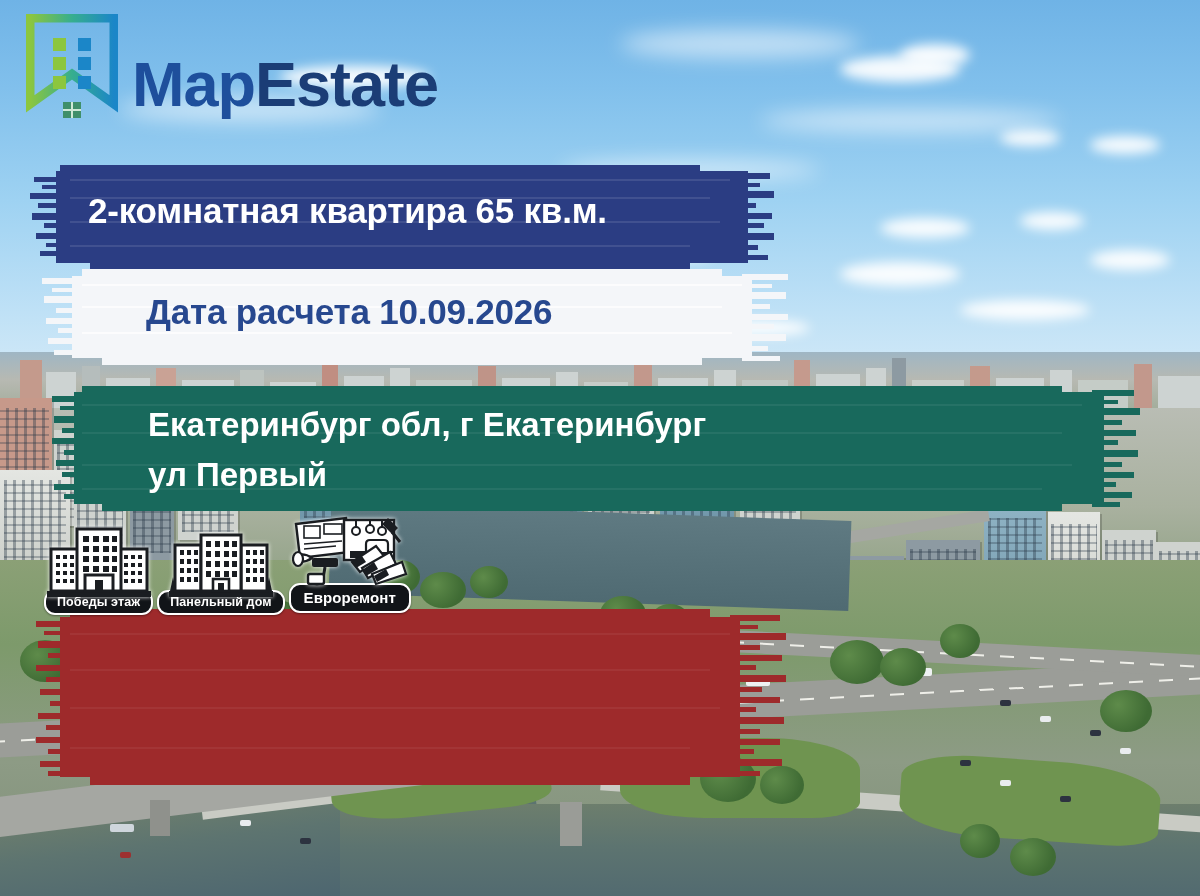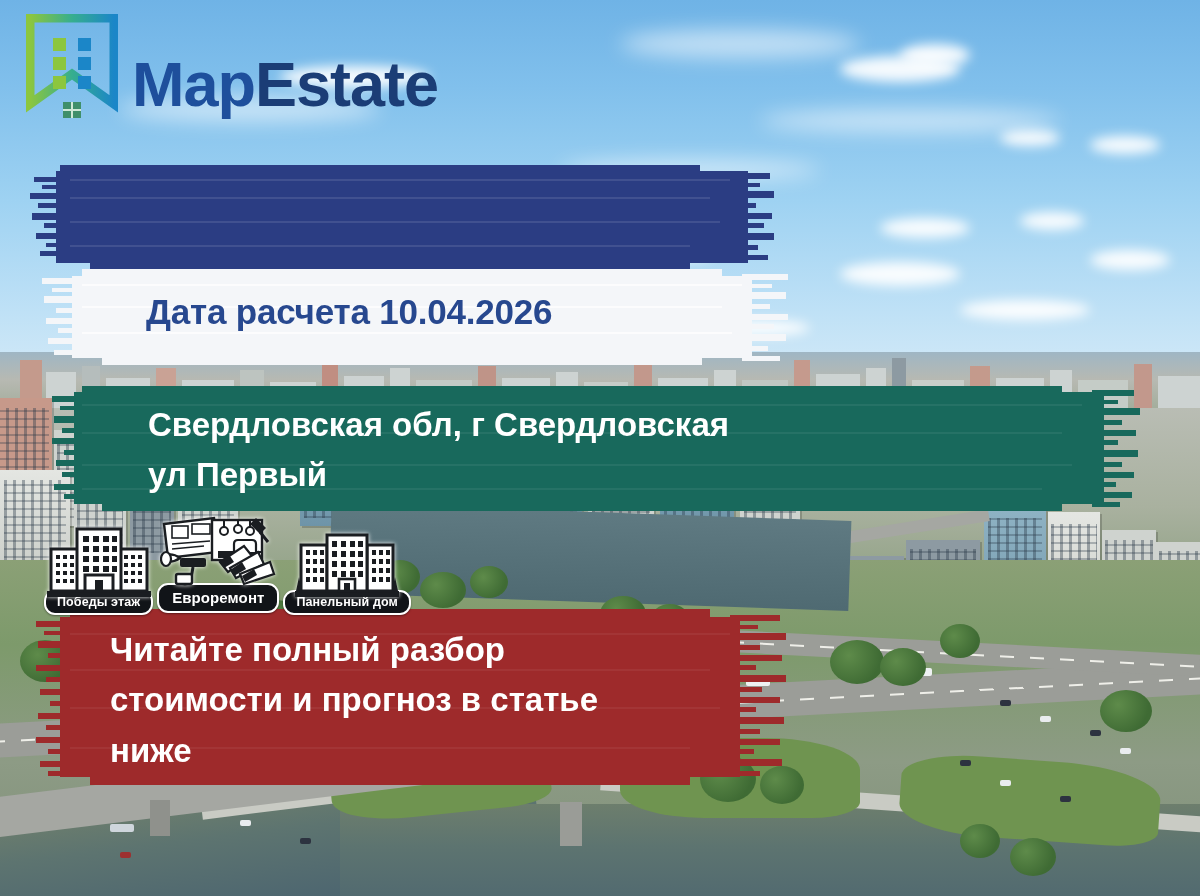--- a/index.html
+++ b/index.html
@@ -349,20 +349,21 @@
         <rect x="30" y="2" width="640" height="7"></rect>
           <rect x="60" y="98" width="600" height="8"></rect>
       </g>
       <g fill="#ffffff" opacity="0.10">
         <rect x="40" y="16" width="660" height="2"></rect>
           <rect x="40" y="34" width="640" height="2"></rect>
         <rect x="40" y="58" width="650" height="2"></rect>
           <rect x="40" y="82" width="620" height="2"></rect>
       </g>
     </svg>
+    <div class="banner-text">2-комнатная квартира 65 кв.м.</div>
   </div>
 
   <div class="banner" id="b2">
     <svg width="746" height="102" viewBox="0 0 746 102" preserveAspectRatio="none" style="position:absolute;inset:0;">
       <rect x="30" y="10" width="680" height="82" fill="#f4f6f9"></rect>
       <g fill="#f4f6f9">
         <rect x="0" y="12" width="38" height="6"></rect>
           <rect x="10" y="22" width="28" height="4"></rect>
         <rect x="2" y="30" width="36" height="7"></rect>
           <rect x="14" y="42" width="24" height="5"></rect>
@@ -381,21 +382,21 @@
         <rect x="700" y="90" width="38" height="5"></rect>
         <rect x="40" y="3" width="640" height="8"></rect>
           <rect x="60" y="90" width="600" height="9"></rect>
       </g>
       <g fill="#ffffff" opacity="0.75">
         <rect x="40" y="18" width="660" height="2"></rect>
           <rect x="40" y="40" width="640" height="2"></rect>
         <rect x="40" y="66" width="650" height="2"></rect>
       </g>
     </svg>
-    <div class="banner-text">Дата расчета 10.04.2026</div>
+    <div class="banner-text">Дата расчета 10.09.2026</div>
   </div>
 
   <div class="banner" id="b3">
     <svg width="1090" height="130" viewBox="0 0 1090 130" preserveAspectRatio="none" style="position:absolute;inset:0;">
       <rect x="22" y="8" width="1030" height="112" fill="#18695c"></rect>
       <g fill="#18695c">
         <rect x="0" y="12" width="28" height="6"></rect>
           <rect x="8" y="22" width="22" height="4"></rect>
         <rect x="2" y="32" width="26" height="7"></rect>
           <rect x="10" y="44" width="20" height="5"></rect>
@@ -420,21 +421,21 @@
         <rect x="30" y="2" width="980" height="7"></rect>
           <rect x="50" y="118" width="960" height="9"></rect>
       </g>
       <g fill="#ffffff" opacity="0.06">
         <rect x="30" y="20" width="1000" height="2"></rect>
           <rect x="30" y="48" width="980" height="2"></rect>
         <rect x="30" y="80" width="990" height="2"></rect>
           <rect x="30" y="104" width="960" height="2"></rect>
       </g>
     </svg>
-    <div class="banner-text"><span>Свердловская обл, г Свердловская</span>
+    <div class="banner-text"><span>Екатеринбург обл, г Екатеринбург</span>
 <span>ул Первый</span></div>
   </div>
 
   <div class="badges">
 
     <div class="badge">
       <svg class="badge-art" width="104" height="72" viewBox="0 0 104 72">
         <rect x="0" y="66" width="104" height="6" fill="#1a1d21"></rect>
 
         <rect x="4" y="24" width="28" height="42" fill="#ffffff" stroke="#1a1d21" stroke-width="3"></rect>
@@ -488,67 +489,20 @@
             <rect x="56" y="41" width="6" height="6"></rect>
             <rect x="65" y="41" width="5" height="6"></rect>
         </g>
 
         <rect x="38" y="50" width="28" height="16" fill="#ffffff" stroke="#1a1d21" stroke-width="3"></rect>
         <rect x="48" y="55" width="8" height="11" fill="#1a1d21"></rect>
       </svg>
       <div class="badge-label">Победы этаж</div>
     </div>
 
-    <div class="badge" style="margin-bottom:2px;">
-      <svg class="badge-art" width="116" height="78" viewBox="0 0 116 78">
-
-        <path d="M4 12 L54 6 L58 40 L8 46 Z" fill="#ffffff" stroke="#1a1d21" stroke-width="2.4"></path>
-        <g stroke="#1a1d21" stroke-width="1.6" fill="none">
-          <rect x="12" y="14" width="16" height="12"></rect>
-            <rect x="32" y="12" width="18" height="10"></rect>
-          <line x1="12" y1="32" x2="50" y2="29"></line>
-            <line x1="12" y1="37" x2="44" y2="34"></line>
-        </g>
-
-        <path d="M2 44 q10 -4 18 2 q-8 6 -18 2 Z" fill="#ffffff" stroke="#1a1d21" stroke-width="2.2"></path>
-        <ellipse cx="6" cy="47" rx="5" ry="7" fill="#ffffff" stroke="#1a1d21" stroke-width="2.2"></ellipse>
-
-        <rect x="52" y="8" width="50" height="40" fill="#ffffff" stroke="#1a1d21" stroke-width="2.4"></rect>
-        <g stroke="#1a1d21" stroke-width="2" fill="none">
-          <line x1="64" y1="8" x2="64" y2="16"></line>
-            <circle cx="64" cy="19" r="4"></circle>
-          <line x1="78" y1="8" x2="78" y2="14"></line>
-            <circle cx="78" cy="17" r="4"></circle>
-          <line x1="90" y1="8" x2="90" y2="16"></line>
-            <circle cx="90" cy="19" r="4"></circle>
-        </g>
-        <path d="M58 40 h16 v-8 q0 -4 4 -4 h14 q4 0 4 4 v8 h6" fill="none" stroke="#1a1d21" stroke-width="2.2"></path>
-        <rect x="58" y="40" width="42" height="6" fill="#1a1d21"></rect>
-
-        <rect x="20" y="46" width="26" height="9" rx="2" fill="#1a1d21"></rect>
-        <path d="M33 55 l-2 12 q-1 5 -6 5 q-5 0 -5 -5" fill="none" stroke="#1a1d21" stroke-width="3"></path>
-        <rect x="16" y="62" width="16" height="10" rx="2" fill="#ffffff" stroke="#1a1d21" stroke-width="2.4"></rect>
-
-        <g fill="#ffffff" stroke="#1a1d21" stroke-width="2.2">
-          <path d="M60 50 L84 34 L92 44 L68 60 Z"></path>
-          <path d="M70 56 L98 40 L104 52 L76 66 Z"></path>
-          <path d="M80 62 L110 50 L114 62 L84 72 Z"></path>
-        </g>
-        <g fill="#1a1d21">
-          <path d="M60 50 L70 44 L74 50 L64 56 Z"></path>
-          <path d="M70 58 L82 50 L86 57 L74 64 Z"></path>
-          <path d="M82 64 L94 57 L97 63 L85 70 Z"></path>
-        </g>
-
-        <path d="M96 6 l10 10 l-6 6 l-10 -10 Z" fill="#1a1d21"></path>
-        <path d="M100 20 l8 10" stroke="#1a1d21" stroke-width="3"></path>
-      </svg>
-      <div class="badge-label" style="font-size:15px;padding:5px 13px 6px;">Евроремонт</div>
-    </div>
-
     <div class="badge">
       <svg class="badge-art" width="104" height="72" viewBox="0 0 104 72">
         <rect x="0" y="66" width="104" height="6" fill="#1a1d21"></rect>
 
         <rect x="6" y="20" width="26" height="46" fill="#ffffff" stroke="#1a1d21" stroke-width="3"></rect>
         <g fill="#1a1d21">
           <rect x="11" y="25" width="4" height="5"></rect>
             <rect x="18" y="25" width="4" height="5"></rect>
             <rect x="25" y="25" width="4" height="5"></rect>
           <rect x="11" y="34" width="4" height="5"></rect>
@@ -597,20 +551,67 @@
             <rect x="55" y="46" width="5" height="6"></rect>
             <rect x="63" y="46" width="5" height="6"></rect>
         </g>
         <rect x="44" y="54" width="16" height="12" fill="#ffffff" stroke="#1a1d21" stroke-width="2.6"></rect>
         <rect x="49" y="58" width="6" height="8" fill="#1a1d21"></rect>
 
         <path d="M4 52 l-3 14 h6 Z" fill="#1a1d21"></path>
         <path d="M100 52 l-3 14 h6 Z" fill="#1a1d21"></path>
       </svg>
       <div class="badge-label">Панельный дом</div>
+    </div>
+
+    <div class="badge" style="margin-bottom:2px;">
+      <svg class="badge-art" width="116" height="78" viewBox="0 0 116 78">
+
+        <path d="M4 12 L54 6 L58 40 L8 46 Z" fill="#ffffff" stroke="#1a1d21" stroke-width="2.4"></path>
+        <g stroke="#1a1d21" stroke-width="1.6" fill="none">
+          <rect x="12" y="14" width="16" height="12"></rect>
+            <rect x="32" y="12" width="18" height="10"></rect>
+          <line x1="12" y1="32" x2="50" y2="29"></line>
+            <line x1="12" y1="37" x2="44" y2="34"></line>
+        </g>
+
+        <path d="M2 44 q10 -4 18 2 q-8 6 -18 2 Z" fill="#ffffff" stroke="#1a1d21" stroke-width="2.2"></path>
+        <ellipse cx="6" cy="47" rx="5" ry="7" fill="#ffffff" stroke="#1a1d21" stroke-width="2.2"></ellipse>
+
+        <rect x="52" y="8" width="50" height="40" fill="#ffffff" stroke="#1a1d21" stroke-width="2.4"></rect>
+        <g stroke="#1a1d21" stroke-width="2" fill="none">
+          <line x1="64" y1="8" x2="64" y2="16"></line>
+            <circle cx="64" cy="19" r="4"></circle>
+          <line x1="78" y1="8" x2="78" y2="14"></line>
+            <circle cx="78" cy="17" r="4"></circle>
+          <line x1="90" y1="8" x2="90" y2="16"></line>
+            <circle cx="90" cy="19" r="4"></circle>
+        </g>
+        <path d="M58 40 h16 v-8 q0 -4 4 -4 h14 q4 0 4 4 v8 h6" fill="none" stroke="#1a1d21" stroke-width="2.2"></path>
+        <rect x="58" y="40" width="42" height="6" fill="#1a1d21"></rect>
+
+        <rect x="20" y="46" width="26" height="9" rx="2" fill="#1a1d21"></rect>
+        <path d="M33 55 l-2 12 q-1 5 -6 5 q-5 0 -5 -5" fill="none" stroke="#1a1d21" stroke-width="3"></path>
+        <rect x="16" y="62" width="16" height="10" rx="2" fill="#ffffff" stroke="#1a1d21" stroke-width="2.4"></rect>
+
+        <g fill="#ffffff" stroke="#1a1d21" stroke-width="2.2">
+          <path d="M60 50 L84 34 L92 44 L68 60 Z"></path>
+          <path d="M70 56 L98 40 L104 52 L76 66 Z"></path>
+          <path d="M80 62 L110 50 L114 62 L84 72 Z"></path>
+        </g>
+        <g fill="#1a1d21">
+          <path d="M60 50 L70 44 L74 50 L64 56 Z"></path>
+          <path d="M70 58 L82 50 L86 57 L74 64 Z"></path>
+          <path d="M82 64 L94 57 L97 63 L85 70 Z"></path>
+        </g>
+
+        <path d="M96 6 l10 10 l-6 6 l-10 -10 Z" fill="#1a1d21"></path>
+        <path d="M100 20 l8 10" stroke="#1a1d21" stroke-width="3"></path>
+      </svg>
+      <div class="badge-label" style="font-size:15px;padding:5px 13px 6px;">Евроремонт</div>
     </div>
 
   </div>
 
   <div class="banner" id="b4">
     <svg width="756" height="182" viewBox="0 0 756 182" preserveAspectRatio="none" style="position:absolute;inset:0;">
       <rect x="24" y="10" width="680" height="160" fill="#9e2a2b"></rect>
       <g fill="#9e2a2b">
         <rect x="0" y="14" width="30" height="6"></rect>
           <rect x="8" y="24" width="24" height="4"></rect>
@@ -645,18 +646,15 @@
         <rect x="34" y="2" width="640" height="9"></rect>
           <rect x="54" y="168" width="600" height="10"></rect>
       </g>
       <g fill="#ffffff" opacity="0.05">
         <rect x="34" y="26" width="660" height="2"></rect>
           <rect x="34" y="62" width="640" height="2"></rect>
         <rect x="34" y="100" width="650" height="2"></rect>
           <rect x="34" y="140" width="620" height="2"></rect>
       </g>
     </svg>
-    <div class="banner-text"><span>Читайте полный разбор</span>
-<span>стоимости и прогноз в статье</span>
-<span>ниже</span></div>
   </div>
 
 </div>
 
 </body></html>

